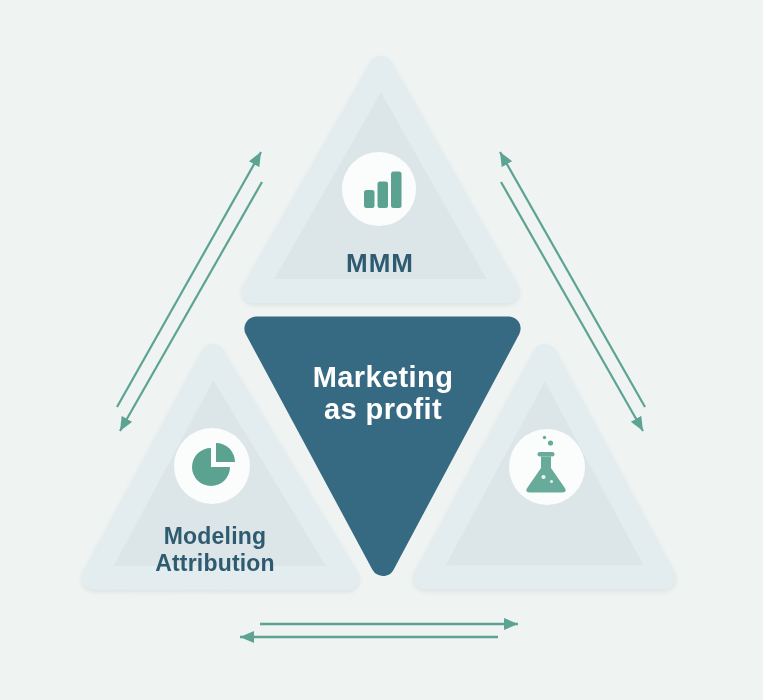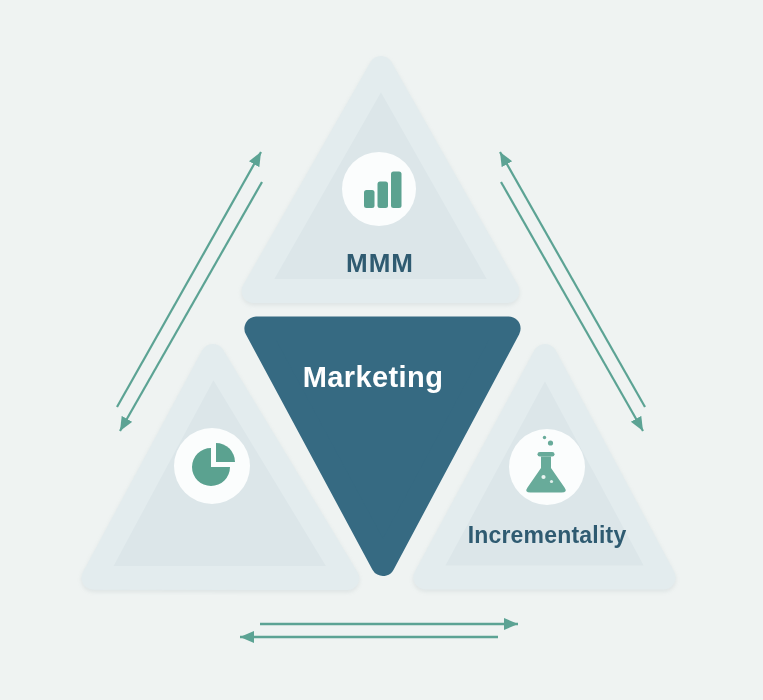--- a/index.html
+++ b/index.html
@@ -10,21 +10,21 @@
   }
   .stage{position:relative;width:763px;height:700px;}
   .stage > svg{position:absolute;left:0;top:0;}
   .tri-light{filter:drop-shadow(0 2px 2px rgba(90,115,125,0.12));}
   .label{
     position:absolute;text-align:center;font-weight:bold;
     color:#2f5b71;letter-spacing:0.2px;
   }
   .label-mmm{left:280px;top:248px;width:200px;font-size:26px;line-height:30px;letter-spacing:1px;}
   .label-center{
-    left:248px;top:361px;width:250px;
+    left:258px;top:361px;width:250px;
     font-size:29px;line-height:32px;color:#ffffff;letter-spacing:0.4px;
   }
   .label-bl{left:115px;top:523px;width:200px;font-size:23px;line-height:27px;}
   .label-br{left:437px;top:522px;width:220px;font-size:23px;line-height:27px;}
 </style>
 </head>
 <body>
 
 <div class="stage">
 
@@ -80,22 +80,24 @@
       <circle cx="544.5" cy="437.5" r="1.7"></circle>
       <circle cx="543.5" cy="477" r="2.1" fill="#ffffff" opacity="0.85"></circle>
       <circle cx="551.5" cy="481.5" r="1.6" fill="#ffffff" opacity="0.8"></circle>
     </g>
   </svg>
 
   <div class="label label-mmm">MMM</div>
 
   <div class="label label-center">
     <div>Marketing</div>
+    <div>as profit</div>
   </div>
 
   <div class="label label-bl">
+    <div>Modeling</div>
+    <div>Attribution</div>
   </div>
 
   <div class="label label-br">
-    <div>Incrementality</div>
   </div>
 
 </div>
 
 </body></html>

